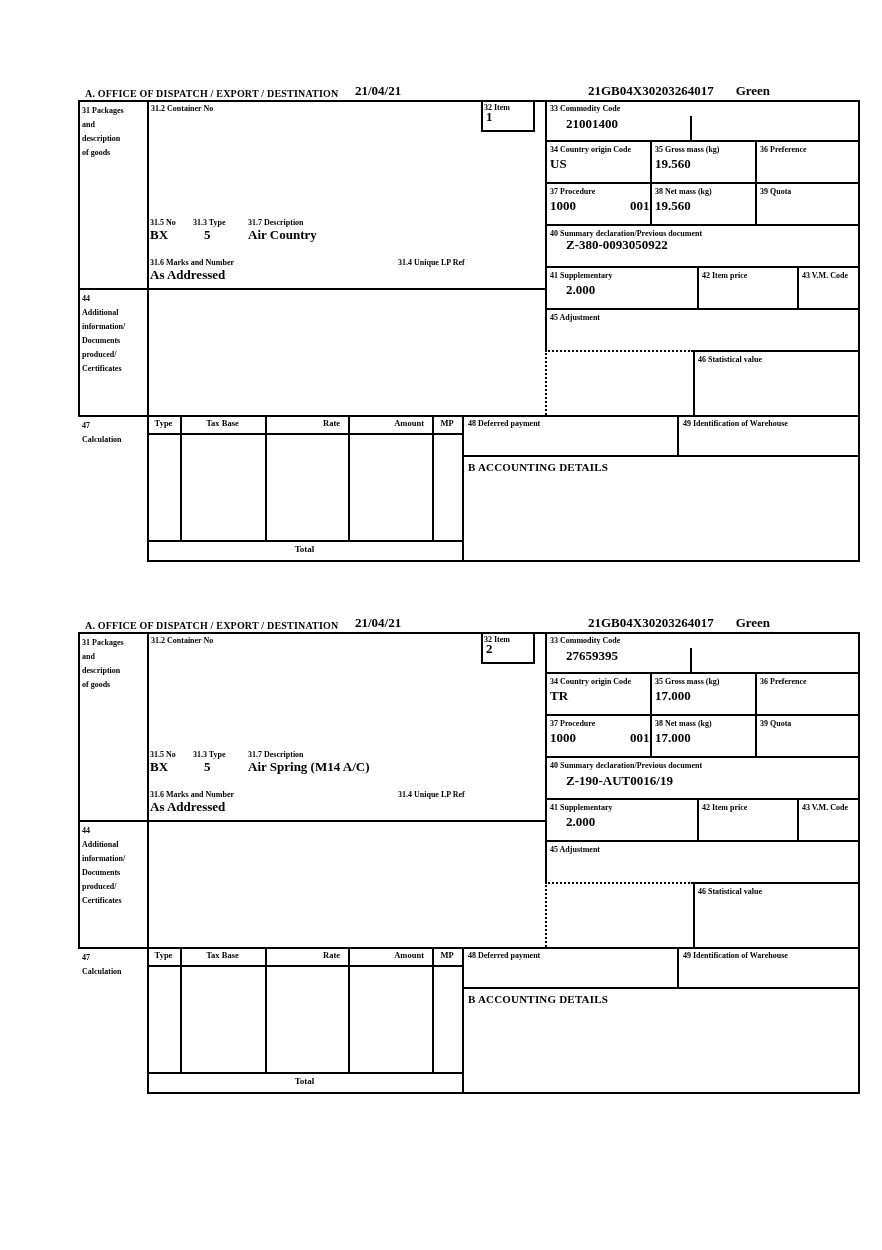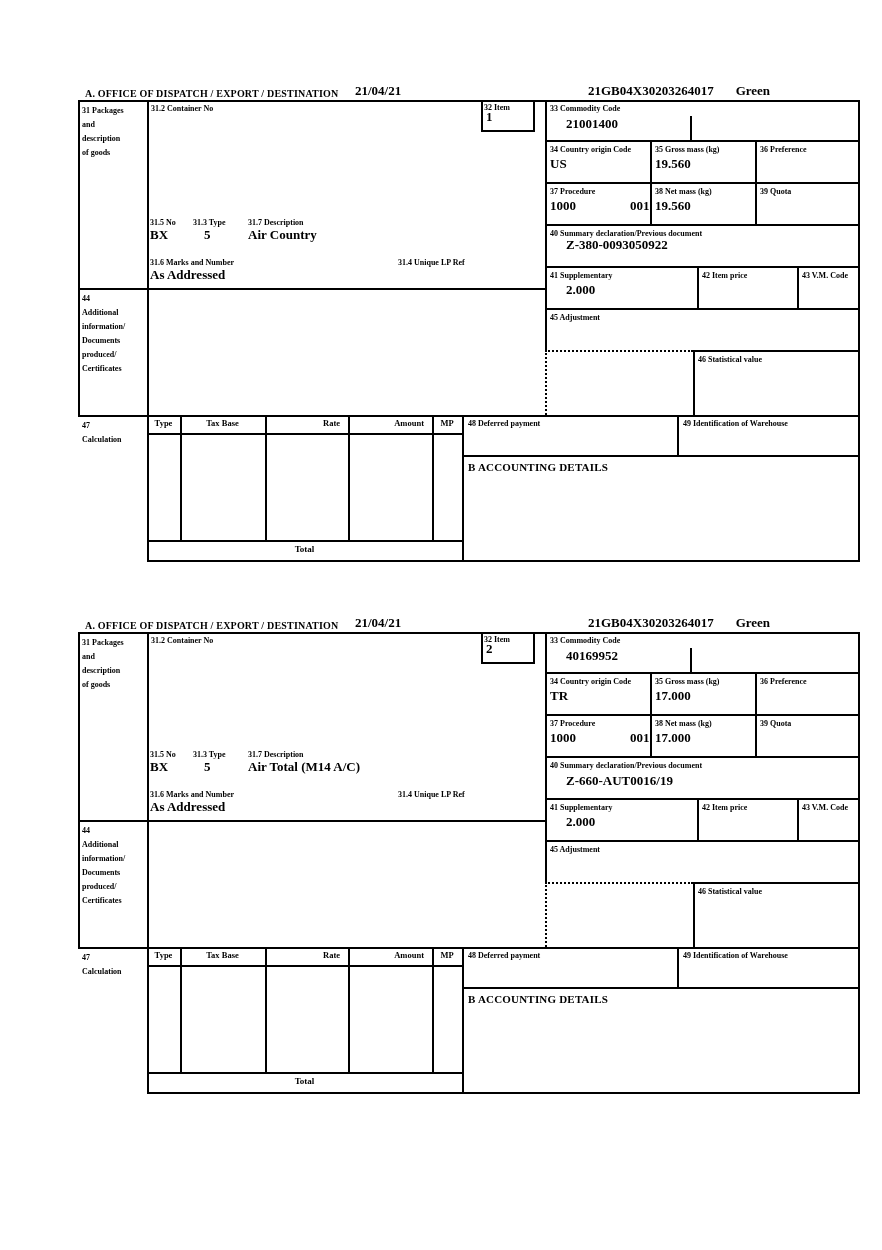--- a/index.html
+++ b/index.html
@@ -193,40 +193,40 @@
 Calculation</div>
 
       <div class="lbl" style="left:73px;top:4px">31.2 Container No</div>
       <div class="lbl" style="left:406px;top:3px">32 Item</div>
       <div class="val" style="left:408px;top:9px">2</div>
       <div class="lbl" style="left:72px;top:118px">31.5 No</div>
       <div class="lbl" style="left:115px;top:118px">31.3 Type</div>
       <div class="lbl" style="left:170px;top:118px">31.7 Description</div>
       <div class="val" style="left:72px;top:127px">BX</div>
       <div class="val" style="left:126px;top:127px">5</div>
-      <div class="val" style="left:170px;top:127px">Air Total (M14 A/C)</div>
+      <div class="val" style="left:170px;top:127px">Air Spring (M14 A/C)</div>
       <div class="lbl" style="left:72px;top:158px">31.6 Marks and Number</div>
       <div class="lbl" style="left:320px;top:158px">31.4 Unique LP Ref</div>
       <div class="val" style="left:72px;top:167px">As Addressed</div>
 
       <div class="lbl" style="left:472px;top:4px">33 Commodity Code</div>
-      <div class="val" style="left:488px;top:16px">40169952</div>
+      <div class="val" style="left:488px;top:16px">27659395</div>
       <div class="lbl" style="left:472px;top:45px">34 Country origin Code</div>
       <div class="val" style="left:472px;top:56px">TR</div>
       <div class="lbl" style="left:577px;top:45px">35 Gross mass (kg)</div>
       <div class="val" style="left:577px;top:56px">17.000</div>
       <div class="lbl" style="left:682px;top:45px">36 Preference</div>
       <div class="lbl" style="left:472px;top:87px">37 Procedure</div>
       <div class="val" style="left:472px;top:98px">1000</div>
       <div class="val" style="left:552px;top:98px">001</div>
       <div class="lbl" style="left:577px;top:87px">38 Net mass (kg)</div>
       <div class="val" style="left:577px;top:98px">17.000</div>
       <div class="lbl" style="left:682px;top:87px">39 Quota</div>
       <div class="lbl" style="left:472px;top:129px">40 Summary declaration/Previous document</div>
-      <div class="val" style="left:488px;top:141px">Z-660-AUT0016/19</div>
+      <div class="val" style="left:488px;top:141px">Z-190-AUT0016/19</div>
       <div class="lbl" style="left:472px;top:171px">41 Supplementary</div>
       <div class="val" style="left:488px;top:182px">2.000</div>
       <div class="lbl" style="left:624px;top:171px">42 Item price</div>
       <div class="lbl" style="left:724px;top:171px">43 V.M. Code</div>
       <div class="lbl" style="left:472px;top:213px">45 Adjustment</div>
       <div class="lbl" style="left:620px;top:255px">46 Statistical value</div>
 
       <div class="th tc" style="left:69px;width:33px">Type</div>
       <div class="th tc" style="left:102px;width:85px">Tax Base</div>
       <div class="th tr" style="left:187px;width:75px">Rate</div>

